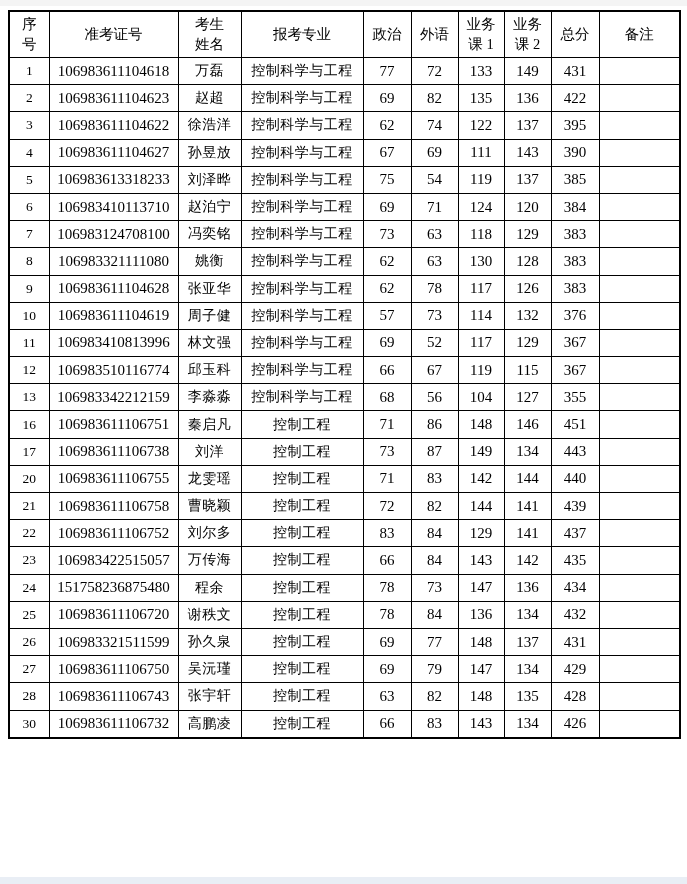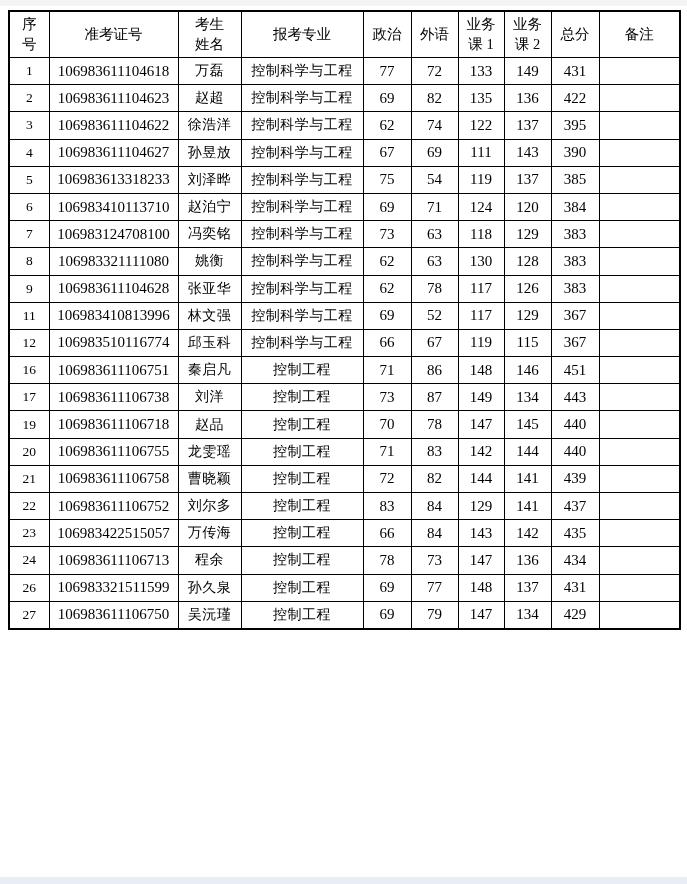--- a/index.html
+++ b/index.html
@@ -201,20 +201,32 @@
           <td class="col-name">张亚华</td>
           <td class="col-major">控制科学与工程</td>
           <td class="col-politics">62</td>
           <td class="col-foreign">78</td>
           <td class="col-course1">117</td>
           <td class="col-course2">126</td>
           <td class="col-total">383</td>
           <td class="col-remarks"></td>
         </tr>
         <tr>
+          <td class="col-seq">10</td>
+          <td class="col-ticket">106983611104619</td>
+          <td class="col-name">周子健</td>
+          <td class="col-major">控制科学与工程</td>
+          <td class="col-politics">57</td>
+          <td class="col-foreign">73</td>
+          <td class="col-course1">114</td>
+          <td class="col-course2">132</td>
+          <td class="col-total">376</td>
+          <td class="col-remarks"></td>
+        </tr>
+        <tr>
           <td class="col-seq">11</td>
           <td class="col-ticket">106983410813996</td>
           <td class="col-name">林文强</td>
           <td class="col-major">控制科学与工程</td>
           <td class="col-politics">69</td>
           <td class="col-foreign">52</td>
           <td class="col-course1">117</td>
           <td class="col-course2">129</td>
           <td class="col-total">367</td>
           <td class="col-remarks"></td>
@@ -225,20 +237,32 @@
           <td class="col-name">邱玉科</td>
           <td class="col-major">控制科学与工程</td>
           <td class="col-politics">66</td>
           <td class="col-foreign">67</td>
           <td class="col-course1">119</td>
           <td class="col-course2">115</td>
           <td class="col-total">367</td>
           <td class="col-remarks"></td>
         </tr>
         <tr>
+          <td class="col-seq">13</td>
+          <td class="col-ticket">106983342212159</td>
+          <td class="col-name">李淼淼</td>
+          <td class="col-major">控制科学与工程</td>
+          <td class="col-politics">68</td>
+          <td class="col-foreign">56</td>
+          <td class="col-course1">104</td>
+          <td class="col-course2">127</td>
+          <td class="col-total">355</td>
+          <td class="col-remarks"></td>
+        </tr>
+        <tr>
           <td class="col-seq">16</td>
           <td class="col-ticket">106983611106751</td>
           <td class="col-name">秦启凡</td>
           <td class="col-major">控制工程</td>
           <td class="col-politics">71</td>
           <td class="col-foreign">86</td>
           <td class="col-course1">148</td>
           <td class="col-course2">146</td>
           <td class="col-total">451</td>
           <td class="col-remarks"></td>
@@ -249,32 +273,20 @@
           <td class="col-name">刘洋</td>
           <td class="col-major">控制工程</td>
           <td class="col-politics">73</td>
           <td class="col-foreign">87</td>
           <td class="col-course1">149</td>
           <td class="col-course2">134</td>
           <td class="col-total">443</td>
           <td class="col-remarks"></td>
         </tr>
         <tr>
-          <td class="col-seq">19</td>
-          <td class="col-ticket">106983611106718</td>
-          <td class="col-name">赵品</td>
-          <td class="col-major">控制工程</td>
-          <td class="col-politics">70</td>
-          <td class="col-foreign">78</td>
-          <td class="col-course1">147</td>
-          <td class="col-course2">145</td>
-          <td class="col-total">440</td>
-          <td class="col-remarks"></td>
-        </tr>
-        <tr>
           <td class="col-seq">20</td>
           <td class="col-ticket">106983611106755</td>
           <td class="col-name">龙雯瑶</td>
           <td class="col-major">控制工程</td>
           <td class="col-politics">71</td>
           <td class="col-foreign">83</td>
           <td class="col-course1">142</td>
           <td class="col-course2">144</td>
           <td class="col-total">440</td>
           <td class="col-remarks"></td>
@@ -310,31 +322,43 @@
           <td class="col-major">控制工程</td>
           <td class="col-politics">66</td>
           <td class="col-foreign">84</td>
           <td class="col-course1">143</td>
           <td class="col-course2">142</td>
           <td class="col-total">435</td>
           <td class="col-remarks"></td>
         </tr>
         <tr>
           <td class="col-seq">24</td>
-          <td class="col-ticket">106983611106713</td>
+          <td class="col-ticket">151758236875480</td>
           <td class="col-name">程余</td>
           <td class="col-major">控制工程</td>
           <td class="col-politics">78</td>
           <td class="col-foreign">73</td>
           <td class="col-course1">147</td>
           <td class="col-course2">136</td>
           <td class="col-total">434</td>
           <td class="col-remarks"></td>
         </tr>
         <tr>
+          <td class="col-seq">25</td>
+          <td class="col-ticket">106983611106720</td>
+          <td class="col-name">谢秩文</td>
+          <td class="col-major">控制工程</td>
+          <td class="col-politics">78</td>
+          <td class="col-foreign">84</td>
+          <td class="col-course1">136</td>
+          <td class="col-course2">134</td>
+          <td class="col-total">432</td>
+          <td class="col-remarks"></td>
+        </tr>
+        <tr>
           <td class="col-seq">26</td>
           <td class="col-ticket">106983321511599</td>
           <td class="col-name">孙久泉</td>
           <td class="col-major">控制工程</td>
           <td class="col-politics">69</td>
           <td class="col-foreign">77</td>
           <td class="col-course1">148</td>
           <td class="col-course2">137</td>
           <td class="col-total">431</td>
           <td class="col-remarks"></td>
@@ -342,19 +366,43 @@
         <tr>
           <td class="col-seq">27</td>
           <td class="col-ticket">106983611106750</td>
           <td class="col-name">吴沅瑾</td>
           <td class="col-major">控制工程</td>
           <td class="col-politics">69</td>
           <td class="col-foreign">79</td>
           <td class="col-course1">147</td>
           <td class="col-course2">134</td>
           <td class="col-total">429</td>
+          <td class="col-remarks"></td>
+        </tr>
+        <tr>
+          <td class="col-seq">28</td>
+          <td class="col-ticket">106983611106743</td>
+          <td class="col-name">张宇轩</td>
+          <td class="col-major">控制工程</td>
+          <td class="col-politics">63</td>
+          <td class="col-foreign">82</td>
+          <td class="col-course1">148</td>
+          <td class="col-course2">135</td>
+          <td class="col-total">428</td>
+          <td class="col-remarks"></td>
+        </tr>
+        <tr>
+          <td class="col-seq">30</td>
+          <td class="col-ticket">106983611106732</td>
+          <td class="col-name">高鹏凌</td>
+          <td class="col-major">控制工程</td>
+          <td class="col-politics">66</td>
+          <td class="col-foreign">83</td>
+          <td class="col-course1">143</td>
+          <td class="col-course2">134</td>
+          <td class="col-total">426</td>
           <td class="col-remarks"></td>
         </tr>
       </tbody>
   </table>
 
   <div class="bottom-strip"></div>
 </div>
 
 </body></html>

